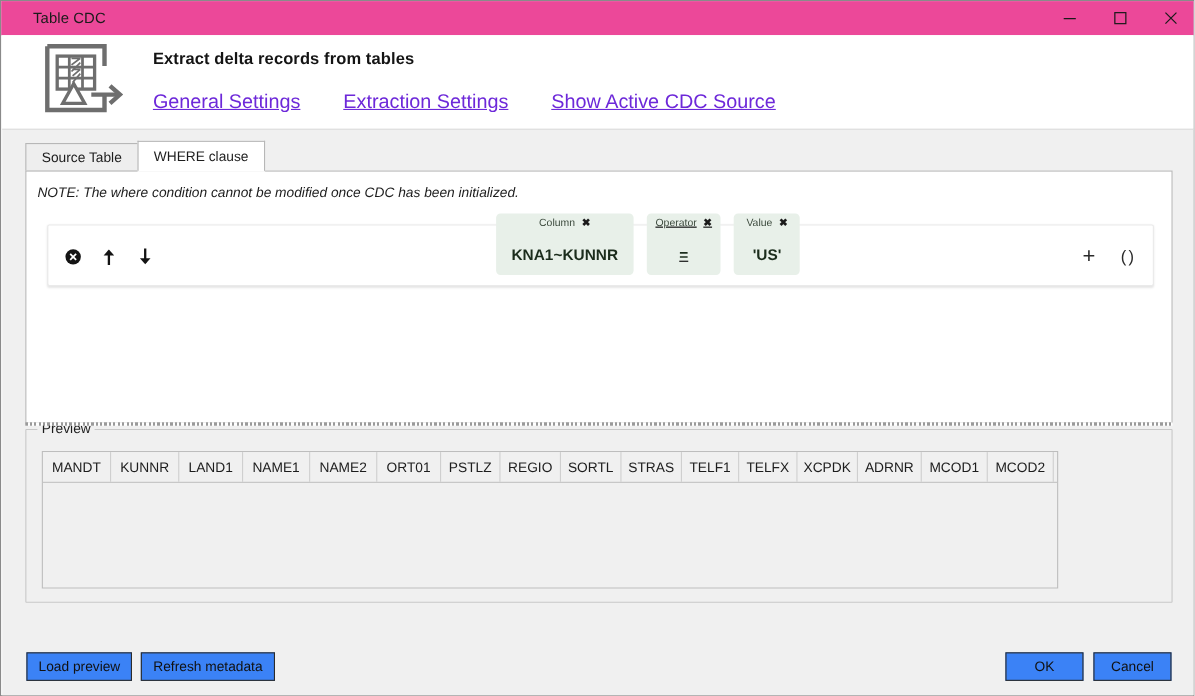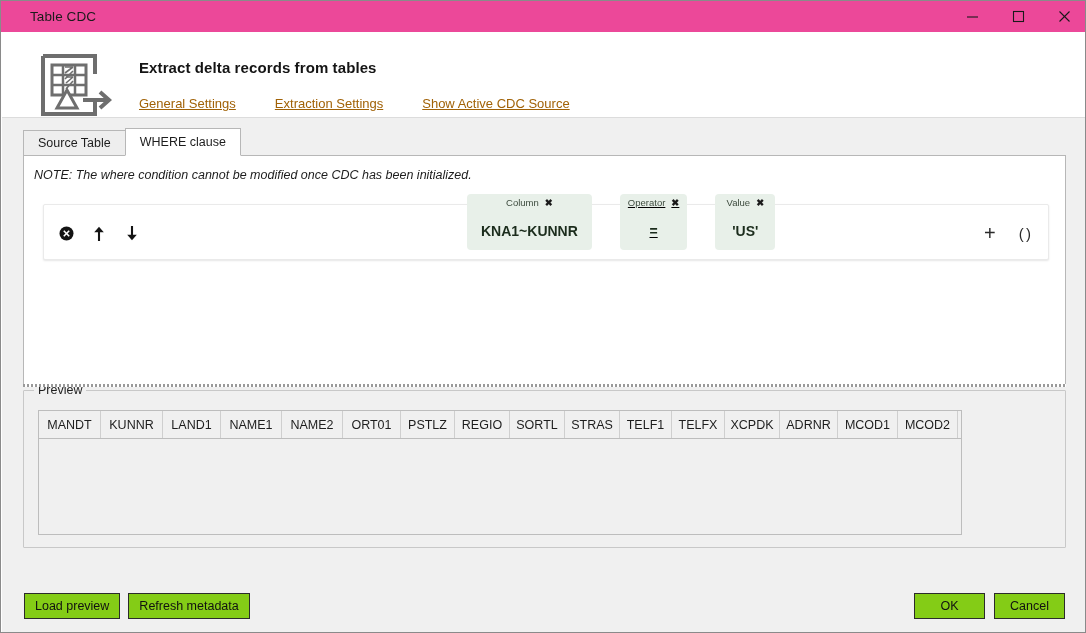--- a/index.html
+++ b/index.html
@@ -36,41 +36,41 @@
   .win-btn {
     width: 46px; height: 31px;
     display: flex; align-items: center; justify-content: center;
     color: #1a1a1a;
     background: transparent;
   }
   .win-btn svg { display: block; }
 
   
   .header {
-    position: absolute; left: 1px; top: 45px;
+    position: absolute; left: 1px; top: 31px;
     width: 1084px; height: 85px;
     background: #ffffff;
   }
   .app-icon {
     position: absolute; left: 37px; top: 6px;
     width: 74px; height: 66px;
   }
   .header-title {
     position: absolute; left: 137px; top: 13px;
     font-size: 15px; font-weight: bold;
     color: #141414;
     letter-spacing: .1px;
   }
   .header-links {
     position: absolute; left: 137px; top: 50px;
     display: flex; gap: 0;
   }
   .header-links a {
-    font-size: 13px;
-    color: #a16207;
+    font-size: 18px;
+    color: #6d28d9;
     text-decoration: underline;
     margin-right: 39px;
     white-space: nowrap;
   }
   .header-links a:last-child { margin-right: 0; }
 
   
   .body-area {
     position: absolute; left: 1px; top: 116px;
     width: 1084px; height: 516px;
@@ -153,21 +153,20 @@
     display: flex; align-items: flex-start;
     gap: 12px;
   }
   .chip {
     background: #e8f0e9;
     border-radius: 4px;
     min-width: 56px;
     display: flex; flex-direction: column;
     align-items: stretch;
     padding-bottom: 0;
-    margin-left: 16px;
   }
   .chip-head {
     display: flex; align-items: center; justify-content: center;
     gap: 6px;
     height: 17px;
     padding: 0 8px;
     font-size: 9.5px;
     color: #3c4a3d;
   }
   .chip-close {
@@ -254,21 +253,21 @@
   }
 
   
   .footer {
     position: absolute; left: 0; top: 455px;
     width: 1084px; height: 61px;
   }
   .btn {
     height: 26px;
     border: 1px solid #2b2b2b;
-    background: #84cc16;
+    background: #3b82f6;
     font-size: 12.5px;
     color: #111111;
     font-family: "Liberation Sans", sans-serif;
     display: inline-flex; align-items: center; justify-content: center;
     padding: 0 10px;
     cursor: default;
   }
   .footer-left {
     position: absolute; left: 22px; top: 20px;
     display: flex; gap: 8px;

